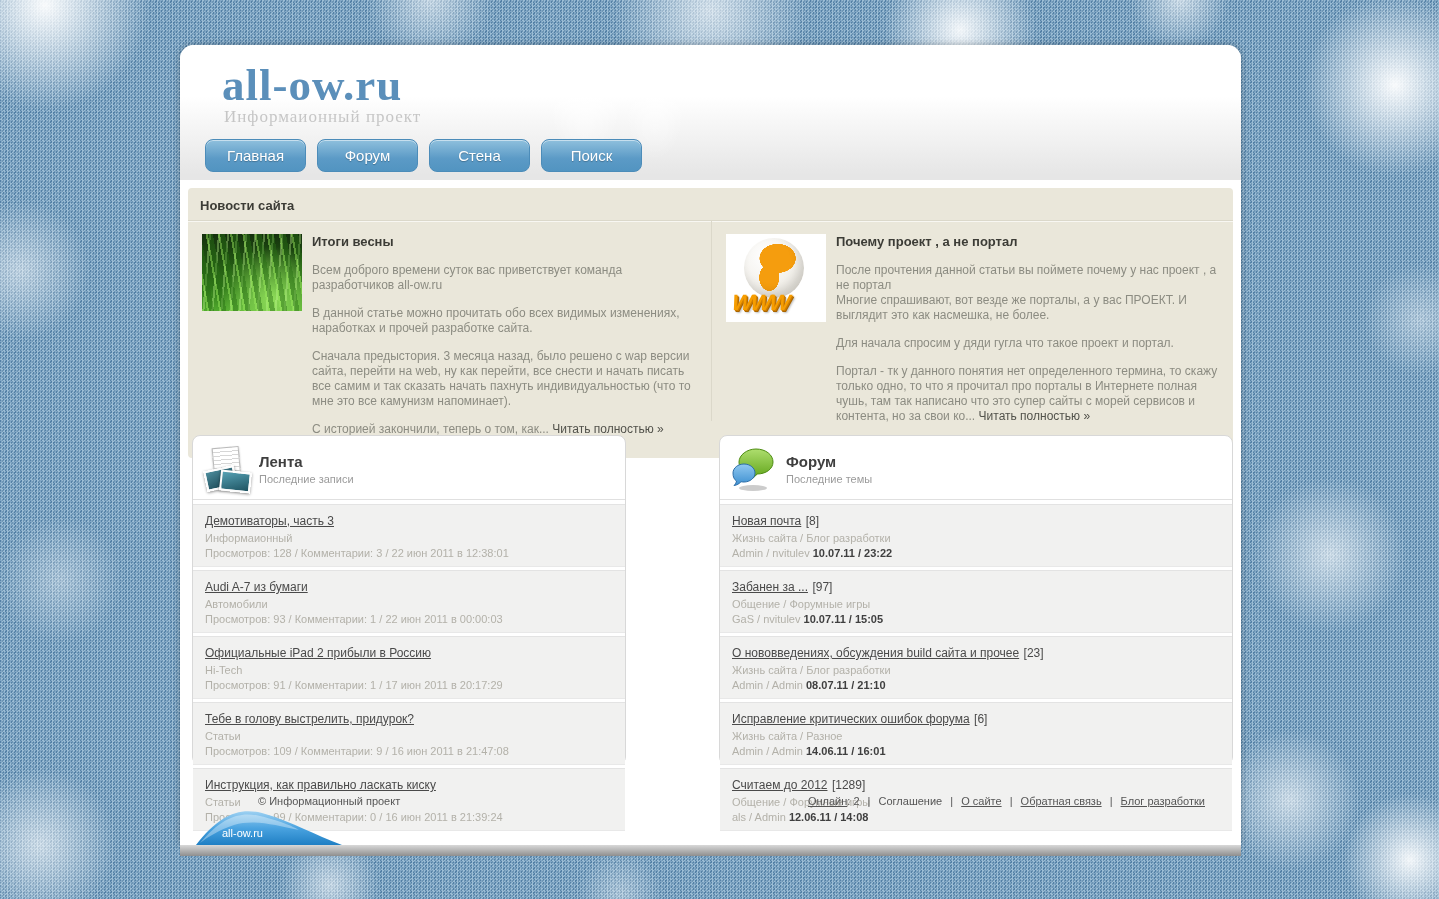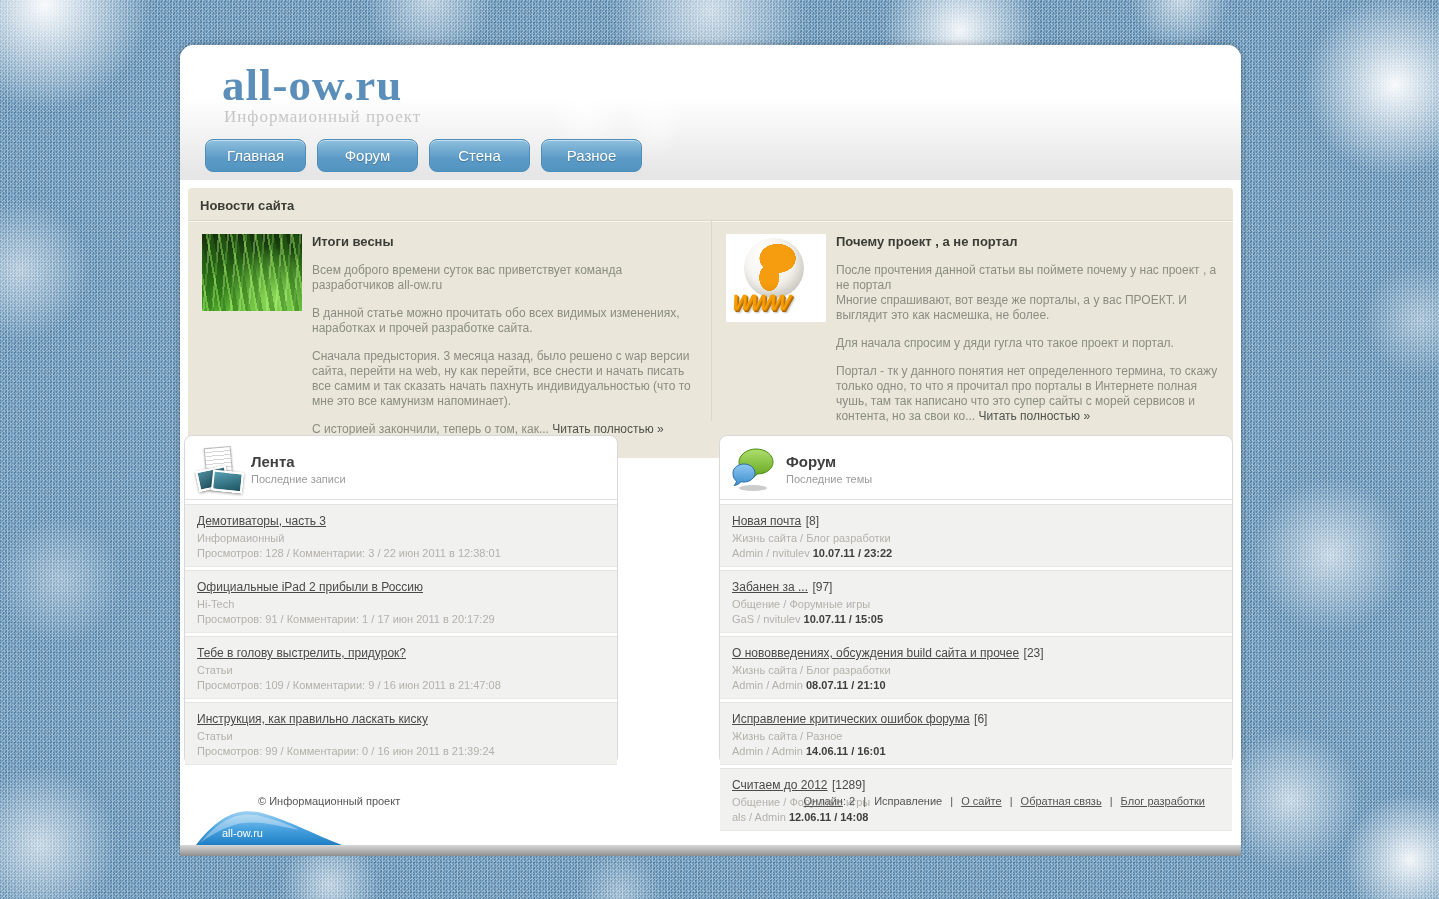--- a/index.html
+++ b/index.html
@@ -111,21 +111,21 @@
     margin:0 0 14px 0;font-size:13px;color:#3c3c36;cursor:pointer;
   }
   .atext p{margin:0 0 13px 0;font-size:12px;line-height:15px;color:#8c8c82;}
   .atext p.tight{margin-bottom:0;}
   .readmore{font-weight:normal;color:#52524b;cursor:pointer;text-decoration:none;}
   
   .panel{
     position:absolute;top:390px;height:330px;background:#fff;
     border:1px solid #d8d8d8;border-radius:8px;box-sizing:border-box;
   }
-  .panel.feed{left:4px;width:434px;}
+  .panel.feed{left:12px;width:434px;}
   .panel.forum{left:539px;width:514px;}
   .phead{display:flex;align-items:center;padding:9px 12px 6px 10px;height:48px;}
   .phead .ptxt{margin-left:10px;}
   .phead h3{margin:0 0 3px 0;font-size:15px;color:#3f3f3f;}
   .psub{font-size:11px;color:#9b9b9b;}
   .pdivider{border-top:1px solid #e0e0e0;margin:0;}
   .rows{padding-top:4px;}
   .row{
     background:#f1f1f0;border-top:1px solid #e3e3e3;border-bottom:1px solid #e8e8e8;
     padding:6px 28px 7px 12px;margin-bottom:3px;
@@ -163,21 +163,21 @@
 
 <div class="page">
 
   <header>
     <div class="logo">all-ow.ru</div>
     <div class="tagline">Информаионный проект</div>
     <nav>
       <a class="navbtn">Главная</a>
       <a class="navbtn">Форум</a>
       <a class="navbtn">Стена</a>
-      <a class="navbtn">Разное</a>
+      <a class="navbtn">Поиск</a>
     </nav>
   </header>
 
   <section class="news">
     <div class="news-title">Новости сайта</div>
     <div class="news-cols">
 
       <article class="news-col">
         <div class="thumb grass"></div>
         <div class="atext">
@@ -217,20 +217,25 @@
         <h3>Лента</h3>
         <div class="psub">Последние записи</div>
       </div>
     </div>
     <div class="pdivider"></div>
     <div class="rows">
       <div class="row">
         <a class="rtitle">Демотиваторы, часть 3</a>
         <div class="rcat">Информаионный</div>
         <div class="rstats">Просмотров: 128 / Комментарии: 3 / 22 июн 2011 в 12:38:01</div>
+      </div>
+      <div class="row">
+        <a class="rtitle">Audi A-7 из бумаги</a>
+        <div class="rcat">Автомобили</div>
+        <div class="rstats">Просмотров: 93 / Комментарии: 1 / 22 июн 2011 в 00:00:03</div>
       </div>
       <div class="row">
         <a class="rtitle">Официальные iPad 2 прибыли в Россию</a>
         <div class="rcat">Hi-Tech</div>
         <div class="rstats">Просмотров: 91 / Комментарии: 1 / 17 июн 2011 в 20:17:29</div>
       </div>
       <div class="row">
         <a class="rtitle">Тебе в голову выстрелить, придурок?</a>
         <div class="rcat">Статьи</div>
         <div class="rstats">Просмотров: 109 / Комментарии: 9 / 16 июн 2011 в 21:47:08</div>
@@ -314,21 +319,21 @@
         </defs>
         <path d="M2,40 C25,10 45,2 68,8 C100,17 120,30 148,40 Z" fill="url(#wg)"></path>
         <path d="M6,38 C28,12 46,6 66,11 C90,17 100,22 105,25 C80,20 60,14 40,20 C25,25 14,32 6,38 Z" fill="rgba(255,255,255,0.35)"></path>
         <text x="28" y="32" font-size="11" fill="#ffffff">all-ow.ru</text>
       </svg>
     </div>
     <div class="copy">© Информационный проект</div>
     <div class="flinks">
       <a>Онлайн</a><span>: 2</span>
       <span class="sep">|</span>
-      <a class="nou">Исправление</a>
+      <a class="nou">Соглашение</a>
       <span class="sep">|</span>
       <a>О сайте</a>
       <span class="sep">|</span>
       <a>Обратная связь</a>
       <span class="sep">|</span>
       <a>Блог разработки</a>
     </div>
   </footer>
 
 </div>

